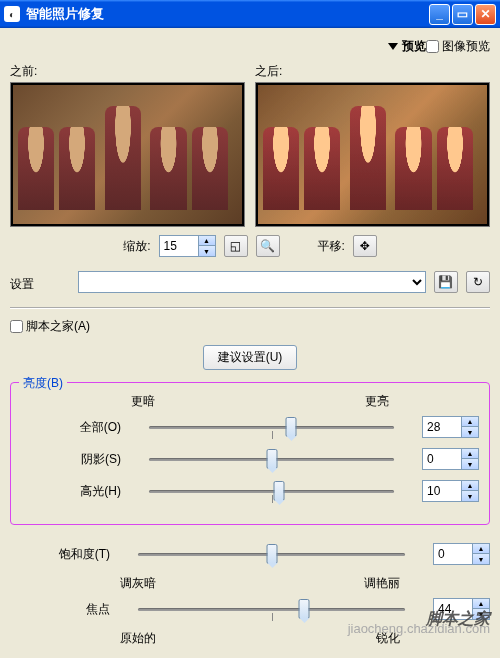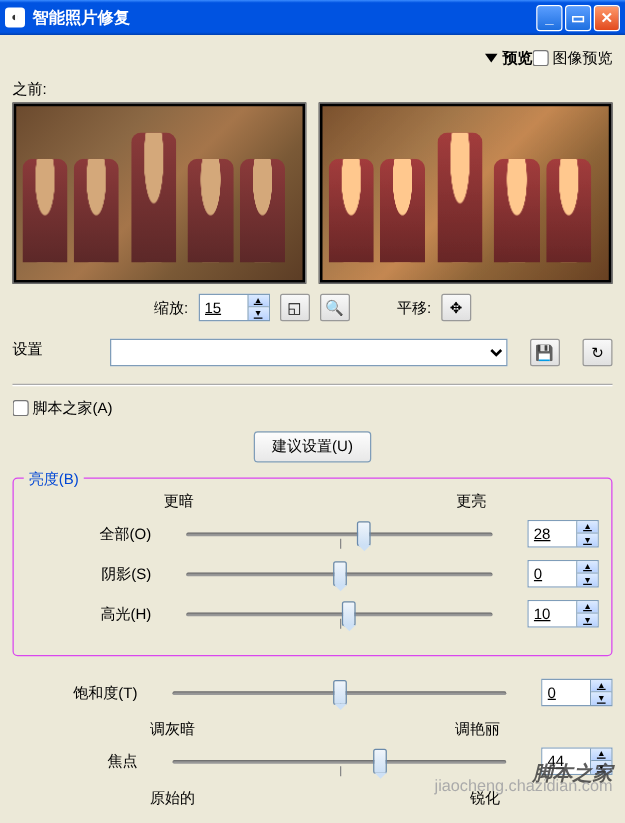--- a/index.html
+++ b/index.html
@@ -19,27 +19,27 @@
 .chk input { width: 13px; height: 13px; }
 .labels-row { display: flex; gap: 10px; margin-top: 4px; justify-content: center; }
 .labels-row > div { flex: 1; }
 .images-row { display: flex; gap: 10px; margin-top: 2px; }
 .img-box { flex: 1; height: 145px; border: 1px solid #7b7b7b; background: #000; padding: 2px; position: relative; }
 .img-inner { width: 100%; height: 100%; background: linear-gradient(135deg, #6b4a2e 0%, #8b6844 30%, #a5754a 50%, #7a5936 70%, #5c3d25 100%); position: relative; }
 .img-inner.after { filter: brightness(1.15) contrast(1.1); }
 .kid { position: absolute; bottom: 10%; width: 16%; height: 60%; background: radial-gradient(ellipse at 50% 20%, #d4a87a 0%, #d4a87a 30%, transparent 31%), linear-gradient(#8b3a3a, #5c2828); border-radius: 8px 8px 0 0; }
 .kid.k1{left:2%} .kid.k2{left:20%} .kid.k3{left:40%;height:75%} .kid.k4{left:60%} .kid.k5{left:78%}
 .zoom-row { display: flex; align-items: center; justify-content: center; gap: 8px; margin-top: 8px; }
-.spin { display: inline-flex; border: 1px solid #7f9db9; background: #fff; height: 22px; text-decoration: underline; }
+.spin { display: inline-flex; border: 1px solid #7f9db9; background: #fff; height: 22px; }
 .spin input { border: none; width: 38px; padding: 0 4px; outline: none; }
 .spin .btns { display: flex; flex-direction: column; border-left: 1px solid #7f9db9; }
 .spin .btns span { width: 16px; height: 10px; background: linear-gradient(#dbeaff, #b8d2ff); display: flex; align-items: center; justify-content: center; font-size: 7px; cursor: pointer; border-bottom: 1px solid #7f9db9; }
 .spin .btns span:last-child { border-bottom: none; }
 .icon-btn { width: 24px; height: 22px; border: 1px solid #999; background: linear-gradient(#f8f8f8, #e0e0e0); display: flex; align-items: center; justify-content: center; cursor: pointer; border-radius: 2px; }
-.settings-row { display: flex; align-items: flex-start; gap: 18px; margin-top: 14px; }
+.settings-row { display: flex; align-items: flex-end; gap: 8px; margin-top: 14px; }
 .settings-row .lbl { width: 60px; }
 .settings-row select { flex: 1; height: 22px; border: 1px solid #7f9db9; background: #fff; }
 .separator { height: 1px; background: #aaa; margin: 14px 0 10px; box-shadow: 0 1px 0 #fff; }
 .btn { border: 1px solid #7f9db9; background: linear-gradient(#fdfdfd, #e8e8e8); padding: 3px 14px; border-radius: 3px; cursor: pointer; }
 .center { text-align: center; }
 .group { border: 1px solid #d946ef; border-radius: 4px; padding: 10px 10px 12px 10px; margin-top: 12px; position: relative; }
 .group-title { position: absolute; top: -8px; left: 8px; background: #ece9d8; padding: 0 4px; color: #0046d5; }
 .slider-header { display: flex; padding-left: 110px; padding-right: 90px; justify-content: space-between; margin-bottom: 6px; }
 .slider-row { display: flex; align-items: center; gap: 28px; margin-bottom: 10px; }
 .slider-row .slbl { width: 100px; text-align: right; }
@@ -71,20 +71,21 @@
       <b>预览</b>
     </div>
     <label class="chk">
       <input type="checkbox" style="">
       <span>图像预览</span>
     </label>
   </div>
 
   <div class="labels-row">
     <div>之前:</div>
+    <div>之后:</div>
   </div>
   <div class="images-row">
     <div class="img-box">
       <div class="img-inner">
           <div class="kid k1"></div>
           <div class="kid k2"></div>
           <div class="kid k3"></div>
           <div class="kid k4"></div>
           <div class="kid k5"></div>
         </div>

